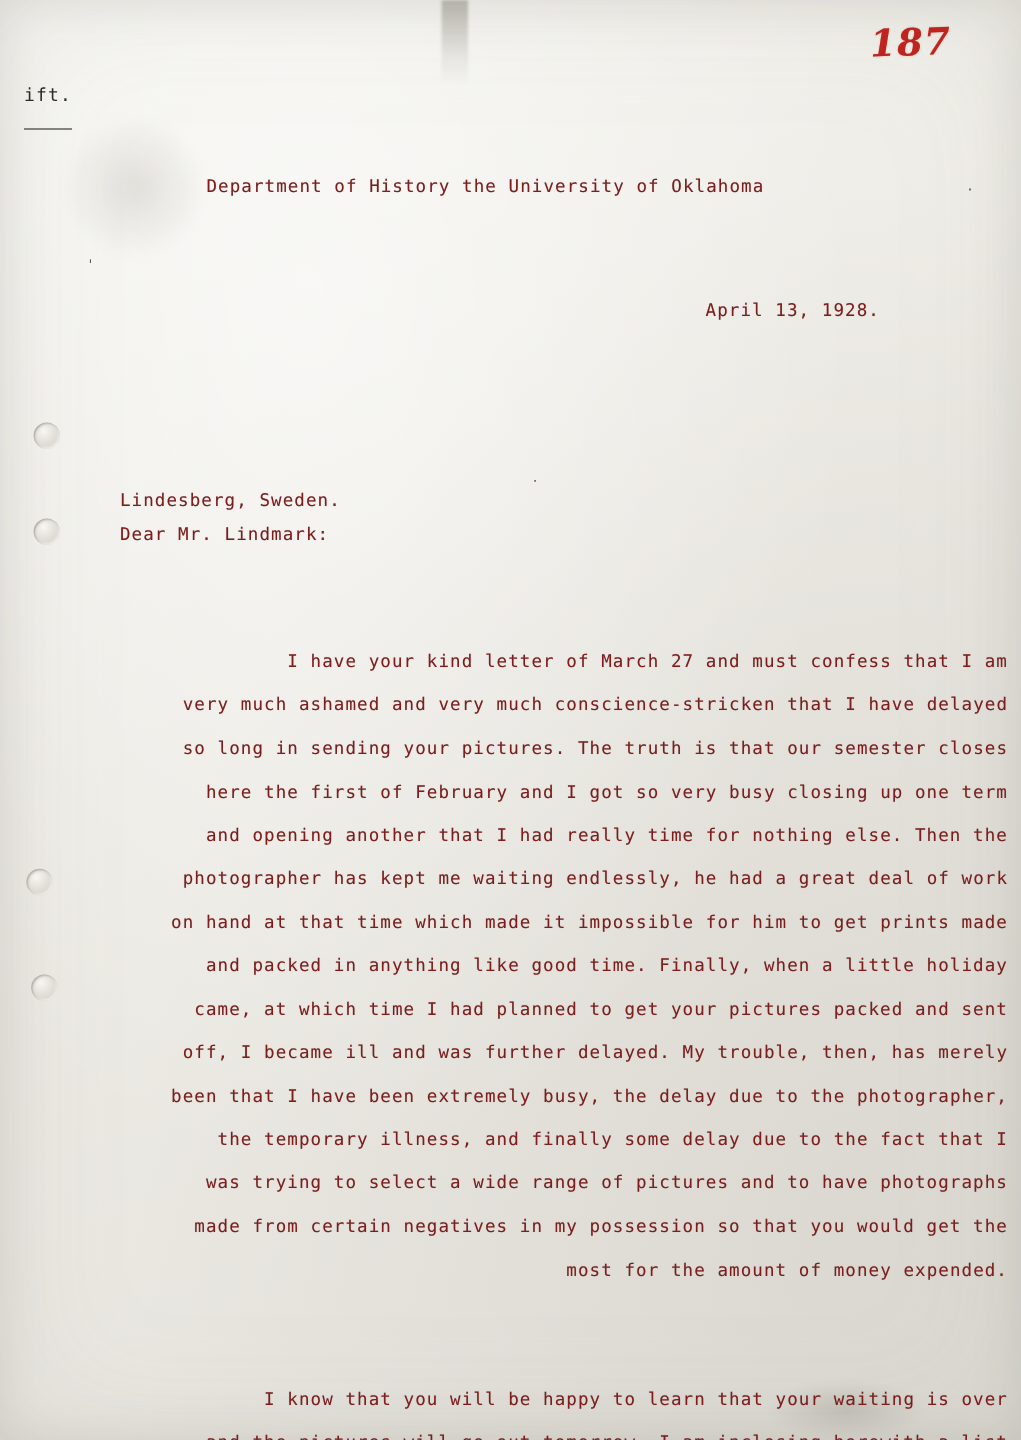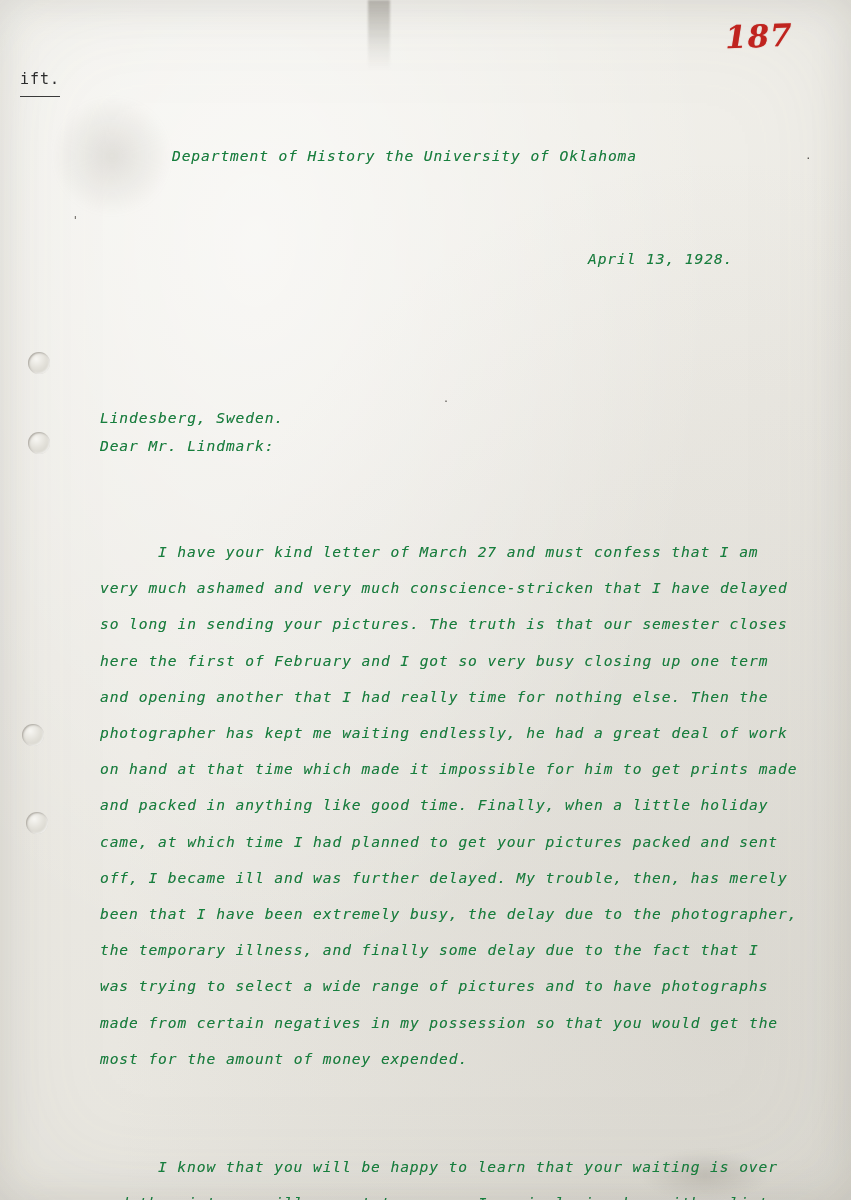--- a/index.html
+++ b/index.html
@@ -96,32 +96,31 @@
   
   .annotation {
     position: absolute;
     left: 20px;
     top: 70px;
     font-family: "DejaVu Sans Mono", monospace;
     font-size: 15px;
     color: #2b2b2b;
     letter-spacing: 1px;
     border-bottom: 1px solid #3a3a3a;
-    padding-bottom: 8px;
+    padding-bottom: 19px;
   }
 
   .typed {
     position: absolute;
-    color: #15803d;
+    color: #7f1d1d;
     font-size: 14.6px;
     letter-spacing: 0.9px;
     line-height: 36px;
     white-space: pre;
     text-shadow: 0 0 0.6px rgba(60,58,55,0.35);
-    font-style: italic;
   }
 
   .head-line1 {
     left: 172px;
     top: 138px;
   }
   .head-line2 {
     left: 325px;
     top: 174px;
   }
@@ -141,20 +140,21 @@
   .body-block {
     left: 100px;
     top: 462px;
     width: 740px;
   }
   .body-block p {
     margin: 0 0 0 0;
     white-space: pre-wrap;
     line-height: 36.2px;
     text-indent: 0;
+    text-align: right;
   }
   .body-block p + p { margin-top: 0px; }
   .para-indent { display: inline-block; width: 58px; }
 
   .tiny-mark {
     position: absolute;
     color: #5a5651;
     font-size: 11px;
     pointer-events: none;
   }

